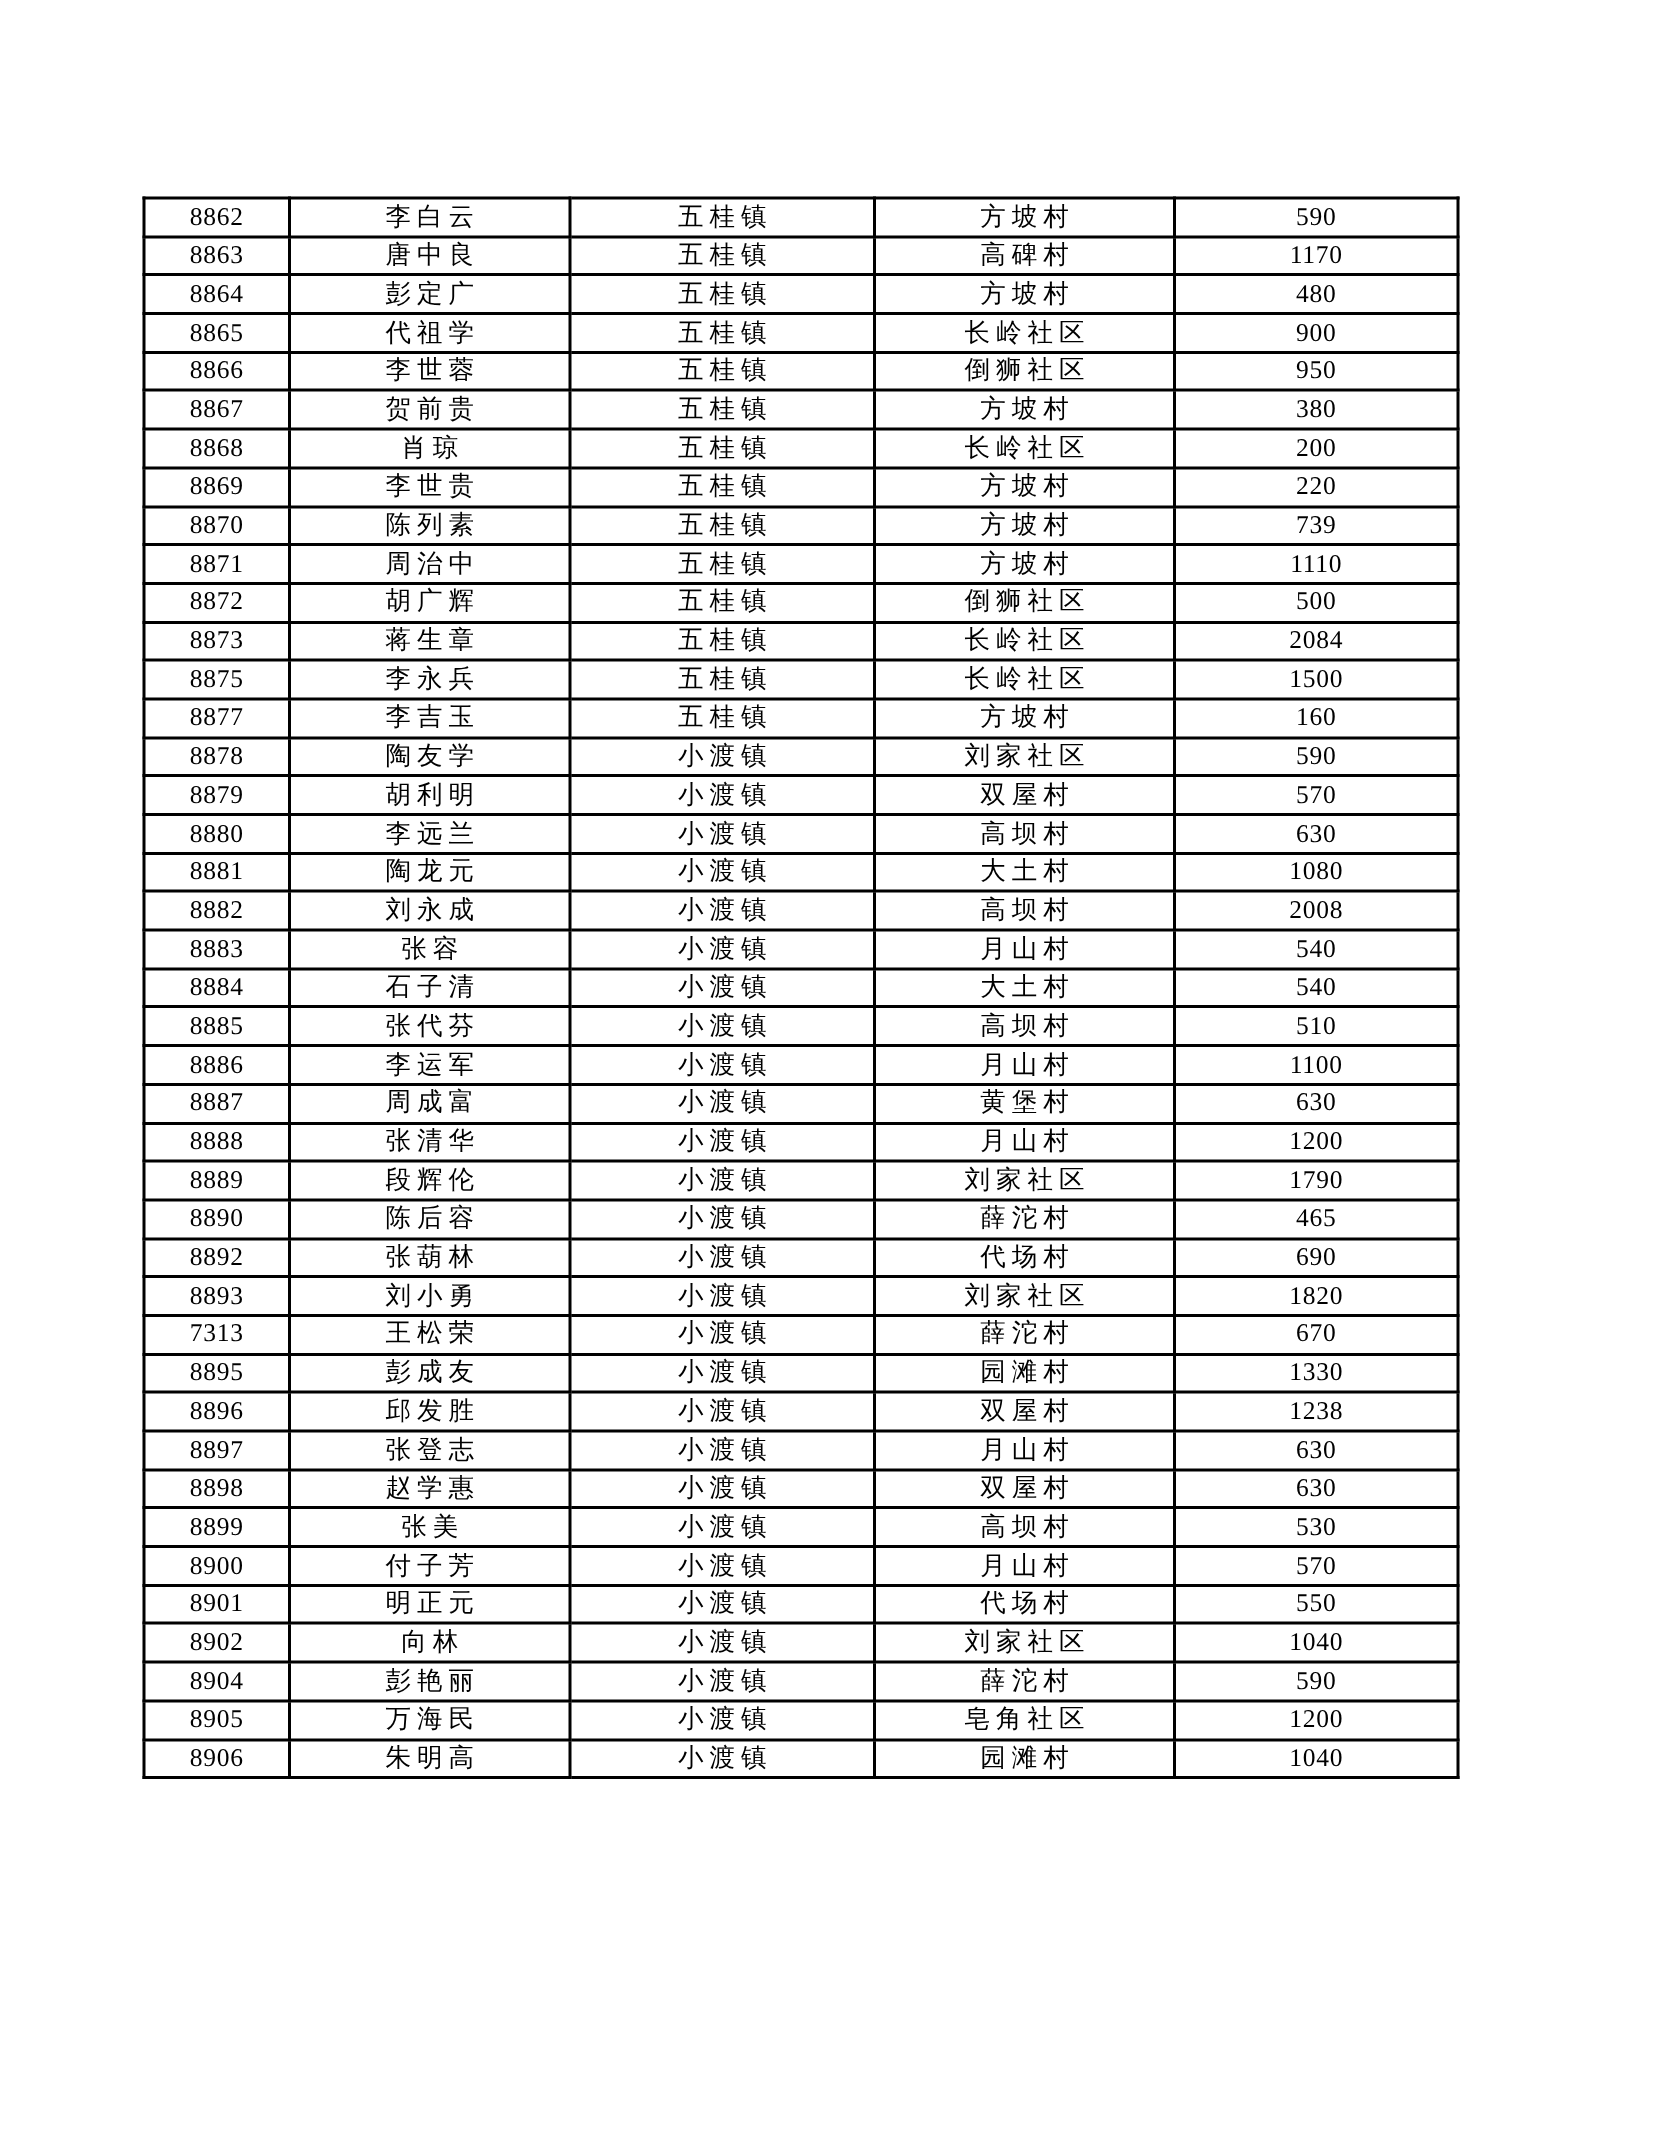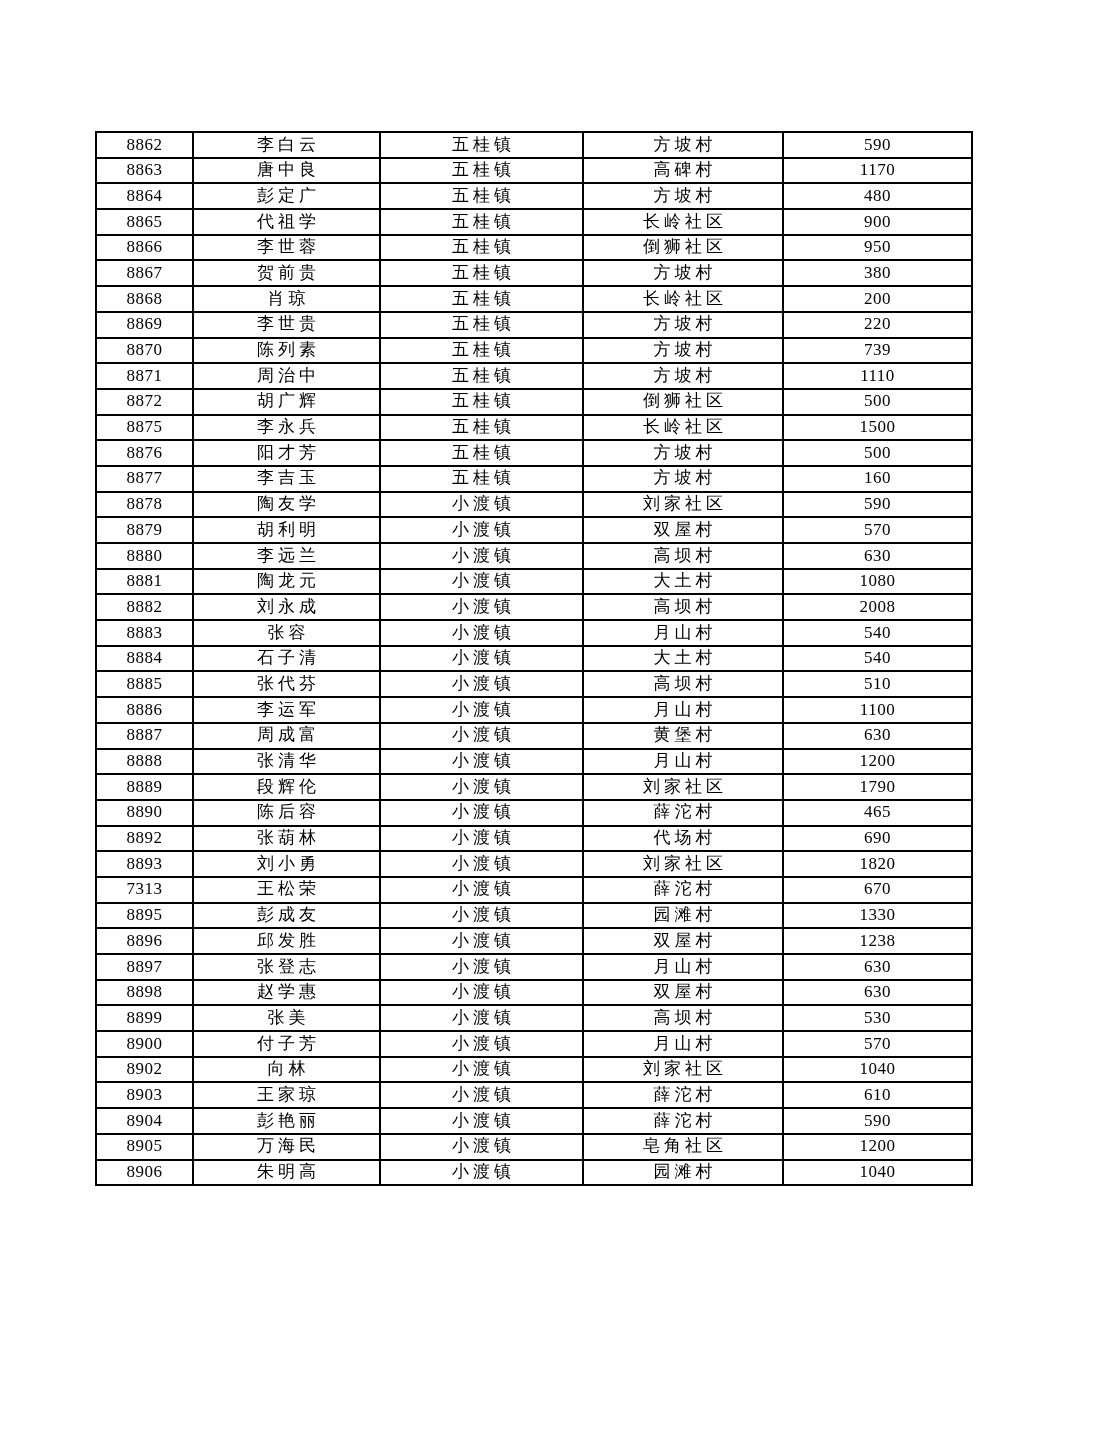--- a/index.html
+++ b/index.html
@@ -134,34 +134,34 @@
             <td class="cell-num">1110</td>
           </tr>
           <tr>
             <td class="cell-num">8872</td>
             <td class="cell-zh">胡广辉</td>
             <td class="cell-zh">五桂镇</td>
             <td class="cell-zh">倒狮社区</td>
             <td class="cell-num">500</td>
           </tr>
           <tr>
+            <td class="cell-num">8873</td>
+            <td class="cell-zh">蒋生章</td>
+            <td class="cell-zh">五桂镇</td>
+            <td class="cell-zh">长岭社区</td>
+            <td class="cell-num">2084</td>
+          </tr>
+          <tr>
             <td class="cell-num">8875</td>
             <td class="cell-zh">李永兵</td>
             <td class="cell-zh">五桂镇</td>
             <td class="cell-zh">长岭社区</td>
             <td class="cell-num">1500</td>
           </tr>
           <tr>
-            <td class="cell-num">8876</td>
-            <td class="cell-zh">阳才芳</td>
-            <td class="cell-zh">五桂镇</td>
-            <td class="cell-zh">方坡村</td>
-            <td class="cell-num">500</td>
-          </tr>
-          <tr>
             <td class="cell-num">8877</td>
             <td class="cell-zh">李吉玉</td>
             <td class="cell-zh">五桂镇</td>
             <td class="cell-zh">方坡村</td>
             <td class="cell-num">160</td>
           </tr>
           <tr>
             <td class="cell-num">8878</td>
             <td class="cell-zh">陶友学</td>
             <td class="cell-zh">小渡镇</td>
@@ -309,32 +309,32 @@
             <td class="cell-num">530</td>
           </tr>
           <tr>
             <td class="cell-num">8900</td>
             <td class="cell-zh">付子芳</td>
             <td class="cell-zh">小渡镇</td>
             <td class="cell-zh">月山村</td>
             <td class="cell-num">570</td>
           </tr>
           <tr>
+            <td class="cell-num">8901</td>
+            <td class="cell-zh">明正元</td>
+            <td class="cell-zh">小渡镇</td>
+            <td class="cell-zh">代场村</td>
+            <td class="cell-num">550</td>
+          </tr>
+          <tr>
             <td class="cell-num">8902</td>
             <td class="cell-zh">向林</td>
             <td class="cell-zh">小渡镇</td>
             <td class="cell-zh">刘家社区</td>
             <td class="cell-num">1040</td>
-          </tr>
-          <tr>
-            <td class="cell-num">8903</td>
-            <td class="cell-zh">王家琼</td>
-            <td class="cell-zh">小渡镇</td>
-            <td class="cell-zh">薛沱村</td>
-            <td class="cell-num">610</td>
           </tr>
           <tr>
             <td class="cell-num">8904</td>
             <td class="cell-zh">彭艳丽</td>
             <td class="cell-zh">小渡镇</td>
             <td class="cell-zh">薛沱村</td>
             <td class="cell-num">590</td>
           </tr>
           <tr>
             <td class="cell-num">8905</td>

